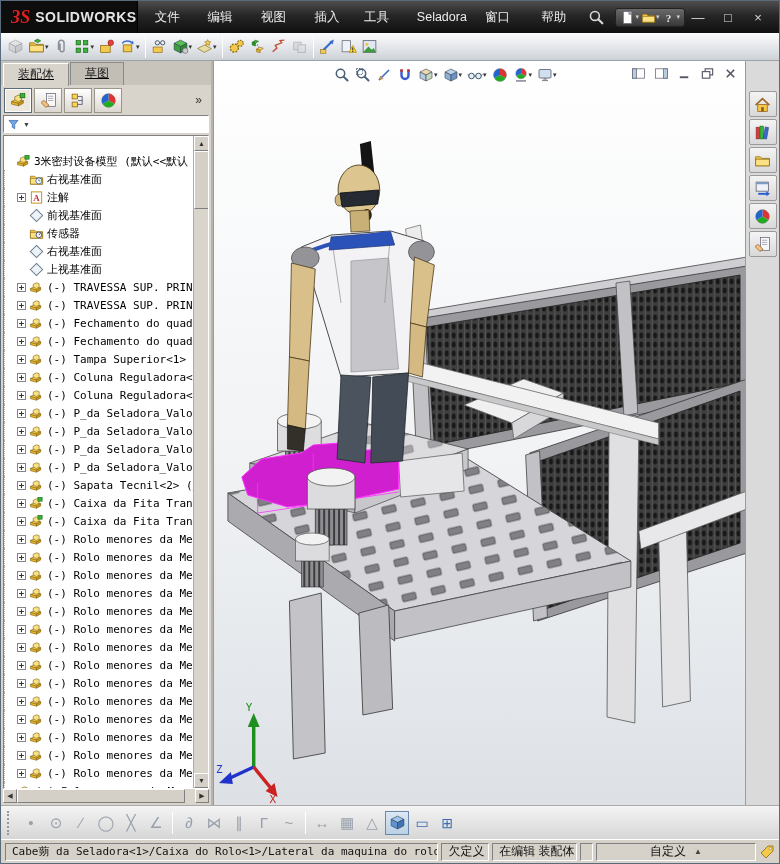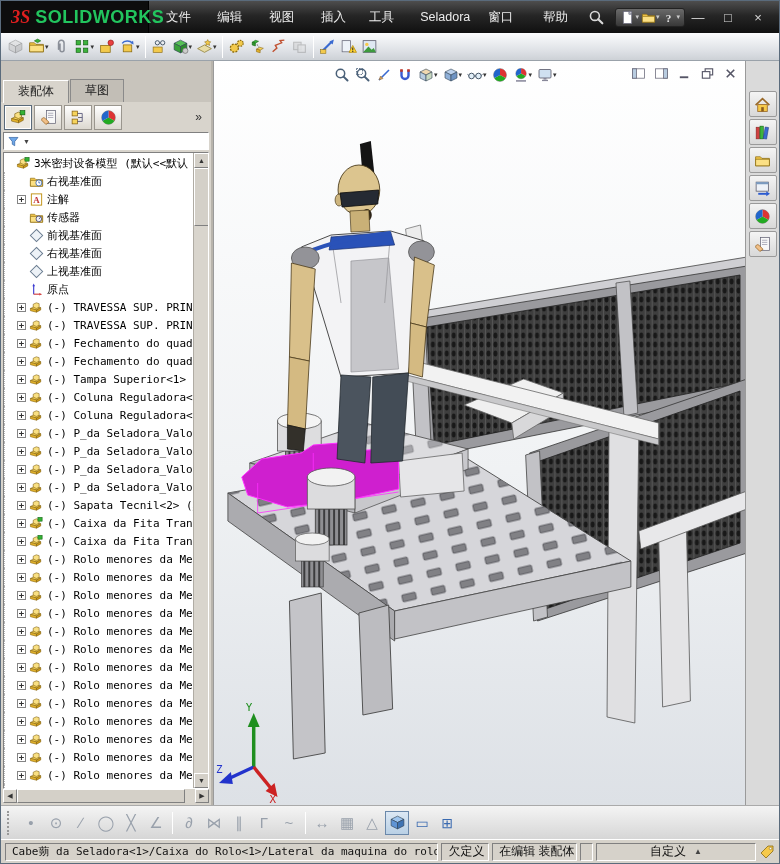--- a/index.html
+++ b/index.html
@@ -4,21 +4,21 @@
 <style>
   * { box-sizing: border-box; margin:0; padding:0; }
   html,body { width:780px; height:864px; overflow:hidden; }
   body { font-family:"Liberation Sans", sans-serif; font-size:12px; background:#d4d0c8; }
   .app { width:780px; height:864px; display:flex; flex-direction:column; border:1px solid #5a6b7c; background:#d4d0c8; }
 
   
   .titlebar { height:32px; flex:0 0 32px; background:linear-gradient(#4e4e4e,#262626 45%,#101010); display:flex; align-items:center; color:#e8e8e8; }
   .logo { width:148px; height:32px; background:#0d0d0d; display:flex; align-items:center; padding-left:10px; gap:5px; border-right:1px solid #000; }
   .logo-glyph { color:#e01f1f; font:italic bold 18px "Liberation Serif",serif; }
-  .logo-brand { color:#22c55e; font-weight:bold; font-size:18px; letter-spacing:.5px; }
+  .logo-brand { color:#e5e5e5; font-weight:bold; font-size:14px; letter-spacing:.5px; }
   .menu { display:flex; align-items:center; margin-left:8px; }
   .menu-item { padding:0 9px; height:32px; line-height:32px; color:#ececec; font-size:12.5px; cursor:default; }
   .tb-search { margin-left:2px; }
   .qa { display:flex; align-items:center; margin-left:10px; background:linear-gradient(#6a6a6a,#383838); border:1px solid #222; border-radius:3px; padding:1px 4px; gap:2px; }
   .qa-btn { display:flex; align-items:center; }
   .winbtns { margin-left:auto; display:flex; align-items:center; gap:4px; padding-right:8px; }
   .winbtn { width:26px; text-align:center; color:#d8d8d8; font-size:13px; cursor:default; }
 
   
   .toolbar { height:28px; flex:0 0 28px; background:linear-gradient(#fbfcfd,#dcdfe4 70%,#cdd1d6); border-bottom:1px solid #9aa2aa; display:flex; align-items:center; padding-left:4px; }
@@ -26,33 +26,33 @@
   .tbtn.dis { opacity:.45; filter:grayscale(1); }
   .drop { font-size:7px; color:#333; margin-left:0px; }
   .sep { width:1px; height:22px; background:#a8a8a8; border-right:1px solid #fff; margin:0 3px; }
   .icw svg { width:17px; height:17px; display:block; }
 
   
   .content { flex:1 1 auto; display:flex; min-height:0; }
 
   
   .left { width:212px; flex:0 0 212px; background:#d8d4cc; display:flex; flex-direction:column; border-right:2px solid #b8b4ac; }
-  .ptabs { height:41px; display:flex; align-items:flex-end; padding:2px 2px 0 2px; gap:1px; background:#c8c4bc; }
+  .ptabs { height:24px; display:flex; align-items:flex-end; padding:2px 2px 0 2px; gap:1px; background:#c8c4bc;text-decoration:underline; }
   .ptab { padding:2px 14px 3px 14px; font-size:12px; border:1px solid #8a8a8a; border-bottom:none; background:#c2beb6; color:#222; }
   .ptab.on { background:#d8d4cc; border-top:1px solid #fff; border-left:1px solid #fff; position:relative; top:1px; }
   .mrow { height:30px; display:flex; align-items:center; padding:2px 3px; gap:2px; background:#d8d4cc; }
   .mtab { width:28px; height:25px; display:flex; align-items:center; justify-content:center; border:1px solid #9a968e; background:linear-gradient(#ffffff,#dcd8d0); }
   .mtab.on { border:1px solid #5a6a7a; background:#ece8de; box-shadow:inset 0 0 0 1px #fff; }
   .mover { margin-left:auto; font-size:12px; color:#333; padding-right:6px; }
   .frow { height:18px; margin:0 2px 2px 2px; background:#fff; border:1px solid; border-color:#808080 #fff #fff #808080; display:flex; align-items:center; padding:0 3px; gap:3px; }
   .frow svg { width:13px; height:13px; }
   .fdrop { font-size:7px; color:#444; }
 
   .treewrap { flex:1 1 auto; position:relative; margin:0 2px; background:#fff; border:1px solid; border-color:#808080 #fff #fff #808080; overflow:hidden; }
-  .tree { position:absolute; left:0; top:0; right:15px; bottom:0; overflow:hidden; padding-top:1px; }
+  .tree { position:absolute; left:0; top:0; right:15px; bottom:0; overflow:hidden; padding-top:16px; }
   .trow { display:flex; align-items:center; height:18px; white-space:nowrap; font-family:"DejaVu Sans Mono",monospace; font-size:11px; color:#000; overflow:hidden; }
   .tind { height:18px; border-left:1px dotted #b4b4b4; flex:0 0 auto; }
   .plus { width:9px; height:9px; flex:0 0 9px; border:1px solid #848484; background:#fff; font:bold 9px/7px "DejaVu Sans Mono",monospace; text-align:center; color:#333; margin-right:3px; }
   .noplus { width:12px; flex:0 0 12px; }
   .ticon { flex:0 0 auto; margin-right:3px; }
   .ticon svg { width:15px; height:15px; display:block; }
   .vscroll { position:absolute; right:0; top:0; bottom:0; width:15px; background:#d9d5cd; border-left:1px solid #b0aca4; }
   .sarrow { width:15px; height:15px; background:#d4d0c8; border:1px solid; border-color:#fff #808080 #808080 #fff; font-size:7px; color:#333; text-align:center; line-height:13px; }
   .sarrow.bot { position:absolute; bottom:0; }
   .sthumb { position:absolute; top:15px; width:15px; height:58px; background:#d4d0c8; border:1px solid; border-color:#fff #808080 #808080 #fff; }
@@ -401,70 +401,57 @@
                   <text x="8" y="11.5" text-anchor="middle" font-size="9.5" font-weight="bold" fill="#c03030" font-family="Liberation Serif, serif">A</text>
                 </svg>
               </span>
               <span class="tlabel">注解</span>
             </div>
             <div class="trow">
               <span class="tind" style="width:13px"></span>
               <span class="noplus"></span>
               <span class="ticon">
                 <svg viewBox="0 0 16 16">
+                  <path d="M8 1.5 L14.5 8 L8 14.5 L1.5 8 Z" fill="#dce6f0" fill-opacity=".5" stroke="#6a7c90" stroke-width="1.1"></path>
+                </svg>
+              </span>
+              <span class="tlabel">前视基准面</span>
+            </div>
+            <div class="trow">
+              <span class="tind" style="width:13px"></span>
+              <span class="noplus"></span>
+              <span class="ticon">
+                <svg viewBox="0 0 16 16">
                   <path d="M1.5 4.5 H6 L7.5 6 H14.5 V13 H1.5 Z" fill="#f6c94a" stroke="#8a6a10" stroke-width=".7"></path>
                   <path d="M1.5 6.8 H14.5 V13 H1.5 Z" fill="#fbe084" stroke="#8a6a10" stroke-width=".7"></path>
                   <circle cx="10.5" cy="9.5" r="3" fill="#eef2fa" stroke="#336" stroke-width=".8"></circle>
                   <line x1="10.5" y1="9.5" x2="12.3" y2="8" stroke="#336" stroke-width=".9"></line>
                 </svg>
               </span>
               <span class="tlabel">传感器</span>
             </div>
             <div class="trow">
               <span class="tind" style="width:13px"></span>
               <span class="noplus"></span>
               <span class="ticon">
                 <svg viewBox="0 0 16 16">
                   <path d="M8 1.5 L14.5 8 L8 14.5 L1.5 8 Z" fill="#dce6f0" fill-opacity=".5" stroke="#6a7c90" stroke-width="1.1"></path>
                 </svg>
               </span>
-              <span class="tlabel">前视基准面</span>
+              <span class="tlabel">右视基准面</span>
             </div>
             <div class="trow">
               <span class="tind" style="width:13px"></span>
               <span class="noplus"></span>
               <span class="ticon">
                 <svg viewBox="0 0 16 16">
                   <path d="M8 1.5 L14.5 8 L8 14.5 L1.5 8 Z" fill="#dce6f0" fill-opacity=".5" stroke="#6a7c90" stroke-width="1.1"></path>
                 </svg>
               </span>
-              <span class="tlabel">右视基准面</span>
-            </div>
-            <div class="trow">
-              <span class="tind" style="width:13px"></span>
-              <span class="noplus"></span>
-              <span class="ticon">
-                <svg viewBox="0 0 16 16">
-                  <path d="M8 1.5 L14.5 8 L8 14.5 L1.5 8 Z" fill="#dce6f0" fill-opacity=".5" stroke="#6a7c90" stroke-width="1.1"></path>
-                </svg>
-              </span>
               <span class="tlabel">上视基准面</span>
-            </div>
-            <div class="trow">
-              <span class="tind" style="width:13px"></span>
-              <span class="noplus"></span>
-              <span class="ticon">
-                <svg viewBox="0 0 16 16">
-                  <line x1="5" y1="13" x2="5" y2="3.5" stroke="#3a3ad0" stroke-width="1.2"></line>
-                  <path d="M5 1.5 L3.6 4.5 H6.4 Z" fill="#3a3ad0"></path>
-                  <line x1="5" y1="13" x2="11.5" y2="13" stroke="#d03a3a" stroke-width="1.2"></line>
-                  <path d="M14 13 L11 11.6 V14.4 Z" fill="#d03a3a"></path>
-                </svg>
-              </span>
-              <span class="tlabel">原点</span>
             </div>
             <div class="trow">
               <span class="tind" style="width:13px"></span>
               <span class="plus">+</span>
               <span class="ticon">
                 <svg viewBox="0 0 16 16">
                   <path d="M1.5 9 L6 6.8 L12.5 8.2 L8 10.6 Z" fill="#f7d456" stroke="#7c5d0c" stroke-width=".6"></path>
                   <path d="M1.5 9 L1.5 11.4 L8 13 L8 10.6 Z" fill="#e6b52c" stroke="#7c5d0c" stroke-width=".6"></path>
                   <path d="M12.5 8.2 L12.5 10.6 L8 13 L8 10.6 Z" fill="#cf9d18" stroke="#7c5d0c" stroke-width=".6"></path>
                   <path d="M4.5 7.5 L4.5 4.5 L7.8 3 L10.8 3.9 L10.8 7.8 L7.8 9 L4.5 7.5" fill="#f9e083" stroke="#7c5d0c" stroke-width=".6"></path>

